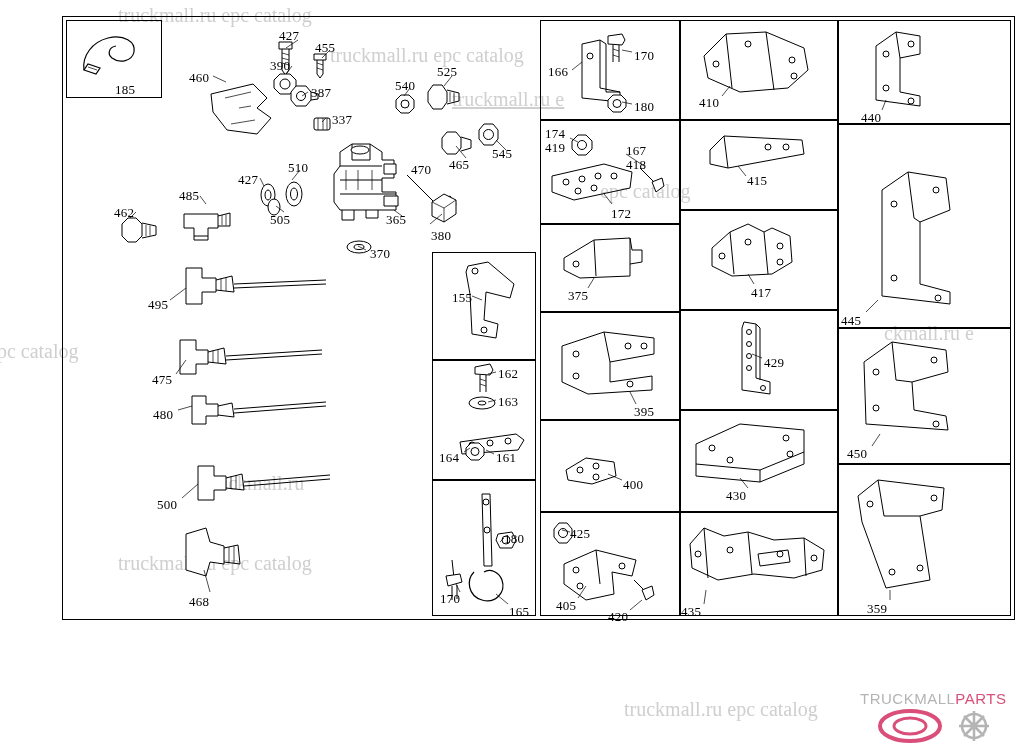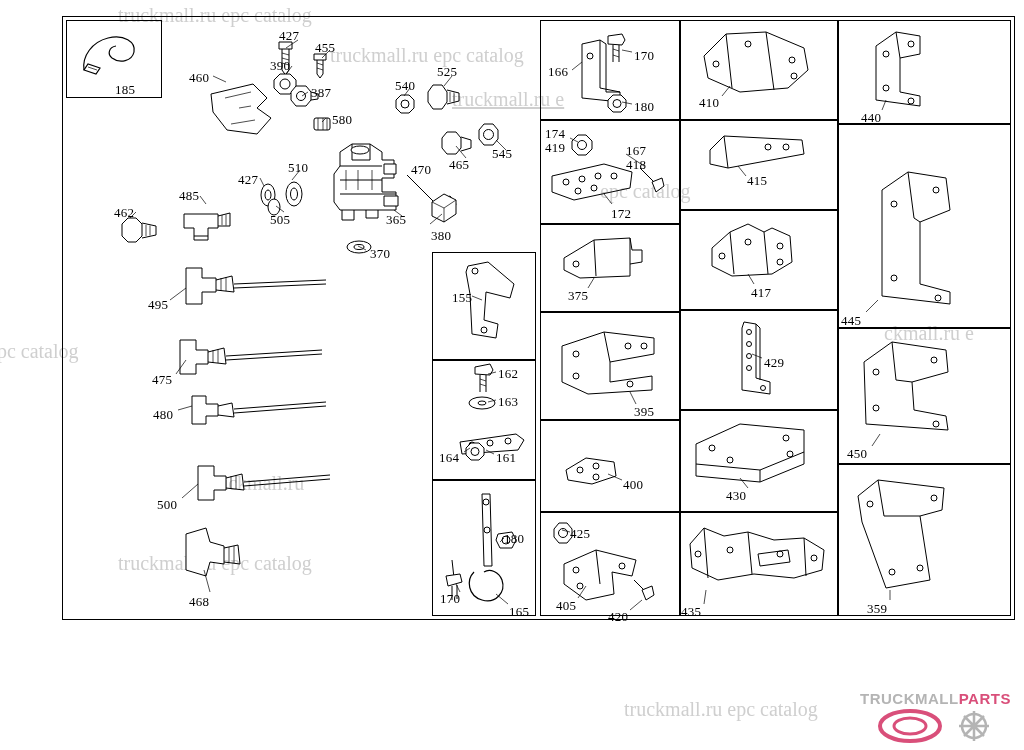--- a/index.html
+++ b/index.html
@@ -53,21 +53,21 @@
   .ln{stroke:#000;stroke-width:1;fill:none;}
   .ln2{stroke:#000;stroke-width:1.2;fill:none;}
   .fillw{fill:#fff;stroke:#000;stroke-width:1;}
   .thin{stroke:#000;stroke-width:.7;fill:none;}
 
   
   #logo{position:absolute;left:860px;top:688px;width:160px;height:56px;}
   #logo .lt{
     position:absolute;left:0;top:0;
     font-family:"Liberation Sans", sans-serif;
-    font-size:15px;font-weight:bold;letter-spacing:.5px;
+    font-size:15px;font-weight:normal;letter-spacing:.5px;
     color:#b4b4b4;
   }
   #logo .lt .pink{color:#d94f7a;}
 </style>
 </head>
 <body>
 
 <div id="sheet">
 
   <div class="wm" style="left:118px;top:4px;">truckmall.ru epc catalog</div>
@@ -525,21 +525,21 @@
     <path class="thin" d="M872 446 L880 434"></path>
     <path class="thin" d="M890 600 L890 590"></path>
   </svg>
 
   <div class="num" style="left:115px;top:82px;">185</div>
   <div class="num" style="left:279px;top:28px;">427</div>
   <div class="num" style="left:315px;top:40px;">455</div>
   <div class="num" style="left:189px;top:70px;">460</div>
   <div class="num" style="left:270px;top:58px;">390</div>
   <div class="num" style="left:311px;top:85px;">387</div>
-  <div class="num" style="left:332px;top:112px;">580</div>
+  <div class="num" style="left:332px;top:112px;">337</div>
   <div class="num" style="left:395px;top:78px;">540</div>
   <div class="num" style="left:437px;top:64px;">525</div>
   <div class="num" style="left:411px;top:162px;">470</div>
   <div class="num" style="left:449px;top:157px;">465</div>
   <div class="num" style="left:492px;top:146px;">545</div>
   <div class="num" style="left:238px;top:172px;">427</div>
   <div class="num" style="left:288px;top:160px;">510</div>
   <div class="num" style="left:270px;top:212px;">505</div>
   <div class="num" style="left:179px;top:188px;">485</div>
   <div class="num" style="left:114px;top:205px;">462</div>

